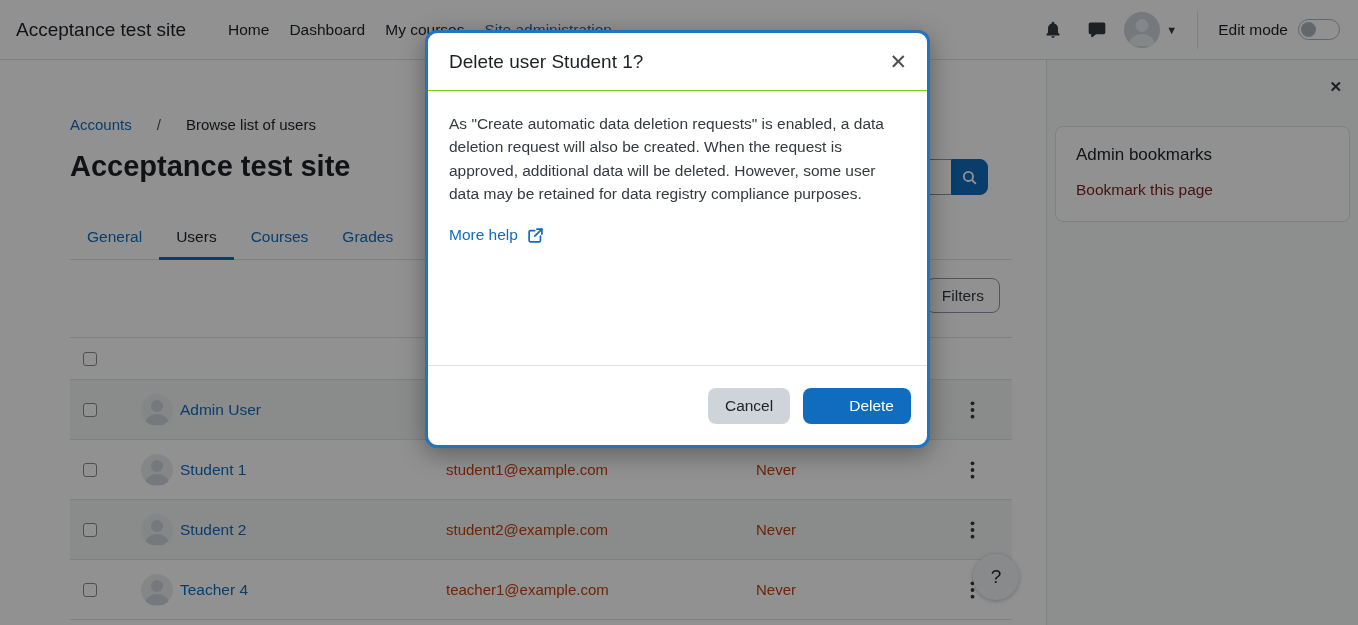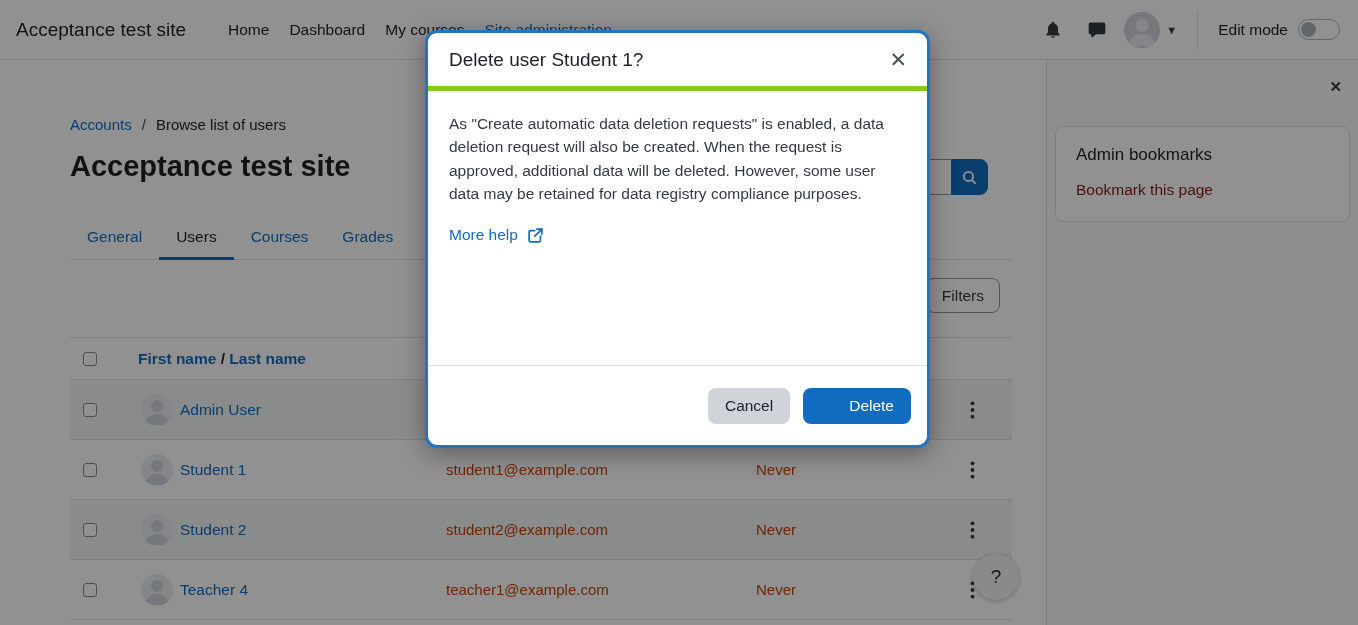--- a/index.html
+++ b/index.html
@@ -30,21 +30,21 @@
   .drawer { position:absolute; top:60px; right:0; width:312px; height:565px; background:#f8f9fa;
             border-left:1px solid #dee2e6; z-index:2; }
   .drawer-close { position:absolute; top:18px; right:16px; font-size:15px; font-weight:700; color:#343a40; cursor:pointer; }
   .bookmarks-card { position:absolute; top:66px; left:8px; right:8px; background:#fff;
                     border:1px solid #dee2e6; border-radius:8px; padding:18px 20px 22px 20px; }
   .bookmarks-title { font-size:17px; color:#1d2125; margin-bottom:16px; }
   .bookmarks-link { font-size:15.5px; color:#7f1d1d; cursor:pointer; }
 
   
   .content { position:absolute; top:60px; left:70px; width:942px; height:565px; z-index:1; }
-  .breadcrumb { position:absolute; top:56px; left:0; font-size:15px; display:flex; gap:10px; align-items:center; }
+  .breadcrumb { position:absolute; top:56px; left:0; font-size:15px; display:flex; gap:25px; align-items:center; }
   .breadcrumb .bc-link { color:#0f6cbf; cursor:pointer; }
   .breadcrumb .bc-sep { color:#495057; }
   .breadcrumb .bc-current { color:#1d2125; }
   .page-title { position:absolute; top:90px; left:0; font-size:29px; font-weight:700; color:#1d2125; }
 
   .tabs { position:absolute; top:154px; left:0; width:942px; height:46px; border-bottom:1px solid #dee2e6;
           display:flex; align-items:flex-end; }
   .tab { font-size:15.5px; color:#0f6cbf; padding:0 17px 13px 17px; cursor:pointer; position:relative; }
   .tab.active { color:#1d2125; }
   .tab.active::after { content:""; position:absolute; left:0; right:0; bottom:-1px; height:3px; background:#0f6cbf; }
@@ -81,21 +81,21 @@
   
   .help-fab { position:absolute; left:973px; top:554px; width:46px; height:46px; border-radius:50%;
               background:#f1f3f5; box-shadow:0 1px 4px rgba(0,0,0,.25); display:flex; align-items:center;
               justify-content:center; font-size:19px; color:#1d2125; z-index:4; cursor:pointer; }
 
   
   .backdrop { position:absolute; inset:0; background:rgba(0,0,0,0.43); z-index:10; }
   .modal { position:absolute; left:425px; top:30px; width:505px; height:418px; background:#fff;
            border:3px solid #2373bd; border-radius:12px; z-index:11;
            box-shadow:0 6px 24px rgba(0,0,0,.35); display:flex; flex-direction:column; }
-  .modal-header { height:58px; border-bottom:5px solid #84cc16; display:flex; align-items:center;
+  .modal-header { height:58px; border-bottom:1px solid #84cc16; display:flex; align-items:center;
                   padding:0 20px 0 21px; flex:none; }
   .modal-title { font-size:19px; color:#1d2125; }
   .modal-close { margin-left:auto; font-size:21px; font-weight:300; color:#495057; cursor:pointer; line-height:1; }
   .modal-body { padding:21px 20px 0 21px; flex:1 1 auto; }
   .modal-body p { font-size:15.5px; line-height:1.5; color:#343a40; margin-bottom:21px; }
   .more-help { display:inline-flex; align-items:center; gap:9px; font-size:15.5px; color:#0f6cbf; cursor:pointer; }
   .modal-footer { border-top:1px solid #dee2e6; height:80px; flex:none; display:flex; align-items:center;
                   justify-content:flex-end; gap:13px; padding:0 16px; }
   .btn { font-family:inherit; font-size:15.5px; border:none; border-radius:8px; padding:9px 17px; cursor:pointer; }
   .btn-secondary { background:#ced4da; color:#1d2125; }
@@ -173,23 +173,20 @@
             <line x1="15.5" y1="15.5" x2="21" y2="21"></line>
           </svg>
       </button>
     </div>
 
     <button class="filters-btn">Filters</button>
 
     <div class="users-table">
       <div class="t-row head">
         <input type="checkbox" class="cb" style="">
-        <div class="name-head">
-          <span class="col-link">First name</span><span class="col-sep"> / </span><span class="col-link">Last name</span>
-        </div>
         <div></div>
           <div></div>
           <div></div>
       </div>
 
       <div class="t-row body-row striped">
         <input type="checkbox" class="cb" style="">
         <div class="cell-name">
           <span class="row-avatar">
               <svg viewBox="0 0 32 32">

